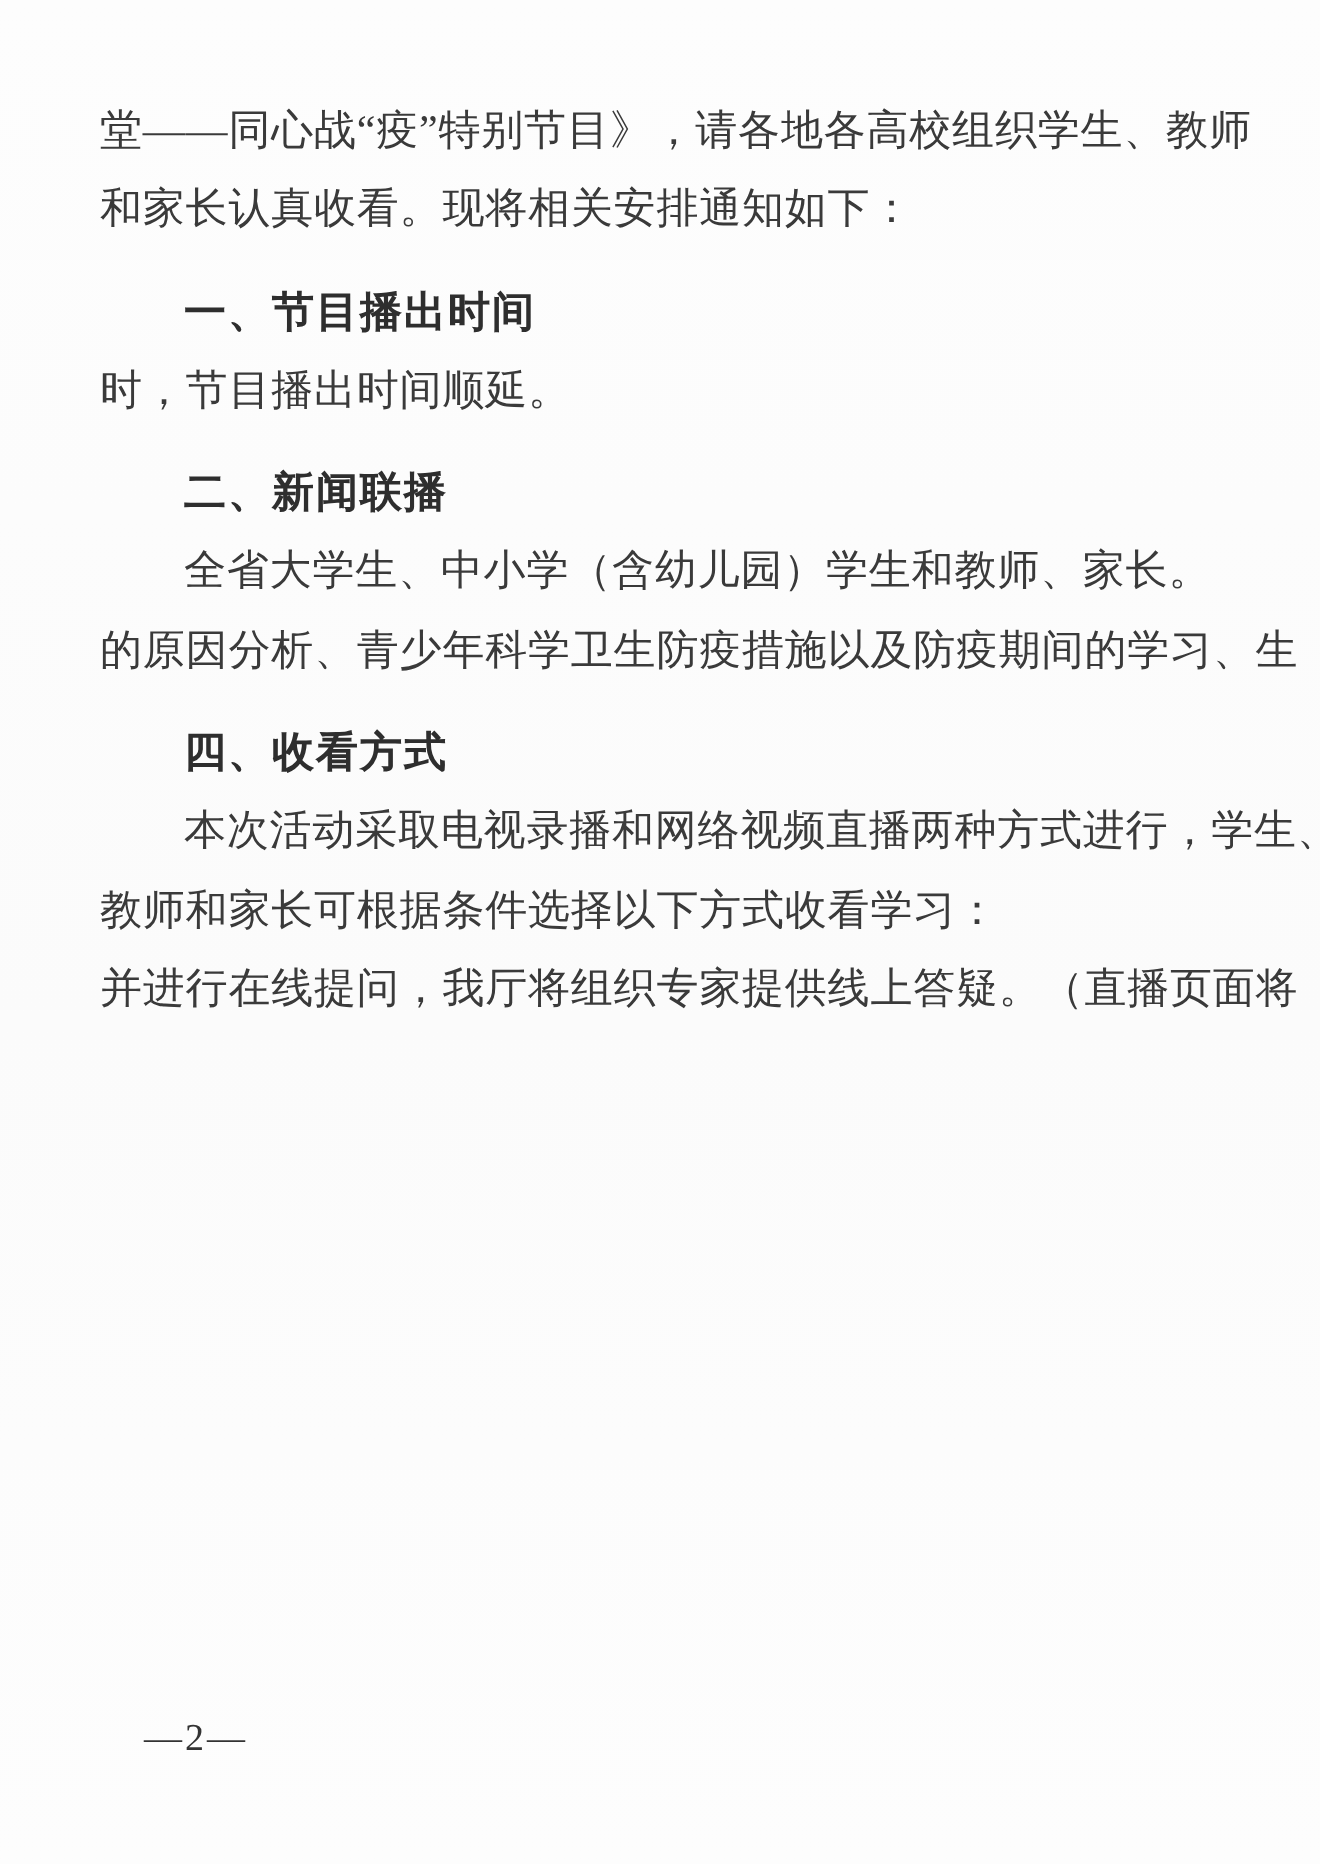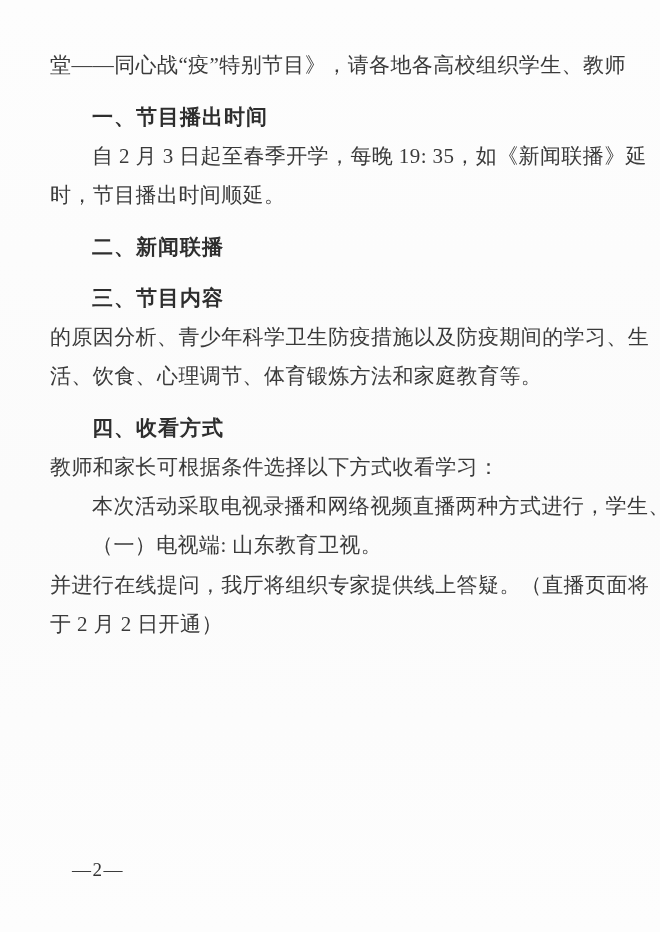--- a/index.html
+++ b/index.html
@@ -50,28 +50,25 @@
     color: #333333;
     font-family: "Liberation Serif", "DejaVu Serif", serif;
   }
 </style>
 </head>
 <body>
 
 <div class="page">
   <div class="text-block" id="lines-container">
       <div class="line body">堂——同心战“疫”特别节目》，请各地各高校组织学生、教师</div>
+      <div class="line body">和家长认真收看。现将相关安排通知如下：</div>
       <div class="line heading indent">一、节目播出时间</div>
-      <div class="line body indent">自 2 月 3 日起至春季开学，每晚 19: 35，如《新闻联播》延</div>
       <div class="line body">时，节目播出时间顺延。</div>
       <div class="line heading indent">二、新闻联播</div>
-      <div class="line heading indent">三、节目内容</div>
+      <div class="line body indent">全省大学生、中小学（含幼儿园）学生和教师、家长。</div>
       <div class="line body">的原因分析、青少年科学卫生防疫措施以及防疫期间的学习、生</div>
-      <div class="line body">活、饮食、心理调节、体育锻炼方法和家庭教育等。</div>
       <div class="line heading indent">四、收看方式</div>
+      <div class="line body indent">本次活动采取电视录播和网络视频直播两种方式进行，学生、</div>
       <div class="line body">教师和家长可根据条件选择以下方式收看学习：</div>
-      <div class="line body indent">本次活动采取电视录播和网络视频直播两种方式进行，学生、</div>
-      <div class="line body indent">（一）电视端: 山东教育卫视。</div>
       <div class="line body">并进行在线提问，我厅将组织专家提供线上答疑。（直播页面将</div>
-      <div class="line body">于 2 月 2 日开通）</div>
     </div>
   <div class="page-number">—2—</div>
 </div>
 
 </body></html>

